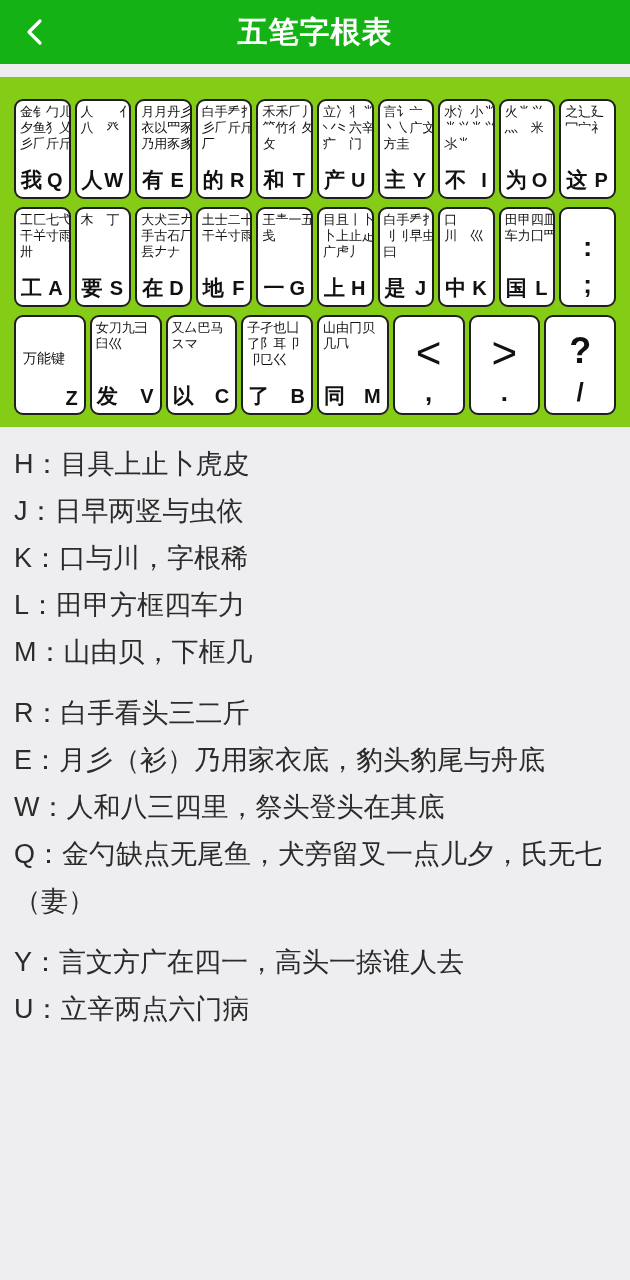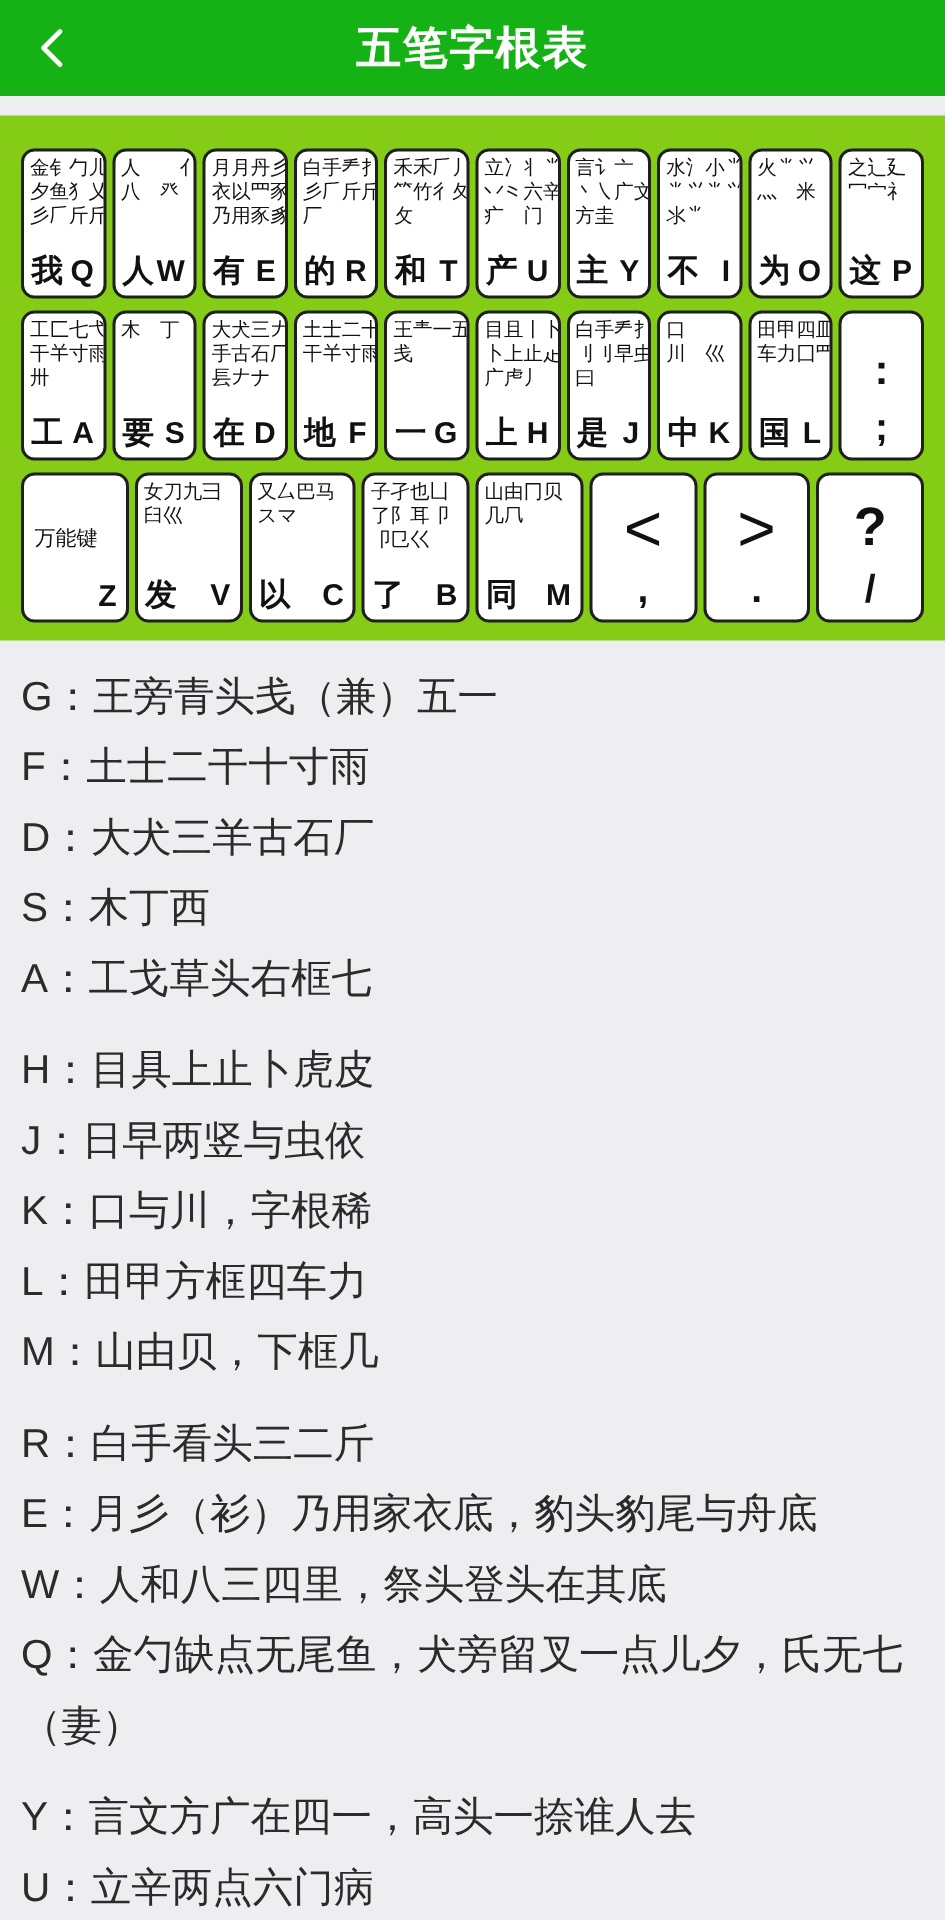--- a/index.html
+++ b/index.html
@@ -331,27 +331,20 @@
             <div class="pbot">.</div>
           </div>
           <div class="key punct">
             <div class="ptop sym-slash">?</div>
             <div class="pbot">/</div>
           </div>
         </div>
       </div>
     <div class="mnemonics">
         <div class="mgroup">
-          <div class="mline">G：王旁青头戋（兼）五一</div>
-          <div class="mline">F：土士二干十寸雨</div>
-          <div class="mline">D：大犬三羊古石厂</div>
-          <div class="mline">S：木丁西</div>
-          <div class="mline">A：工戈草头右框七</div>
-        </div>
-        <div class="mgroup">
           <div class="mline">H：目具上止卜虎皮</div>
           <div class="mline">J：日早两竖与虫依</div>
           <div class="mline">K：口与川，字根稀</div>
           <div class="mline">L：田甲方框四车力</div>
           <div class="mline">M：山由贝，下框几</div>
         </div>
         <div class="mgroup">
           <div class="mline">R：白手看头三二斤</div>
           <div class="mline">E：月彡（衫）乃用家衣底，豹头豹尾与舟底</div>
           <div class="mline">W：人和八三四里，祭头登头在其底</div>

